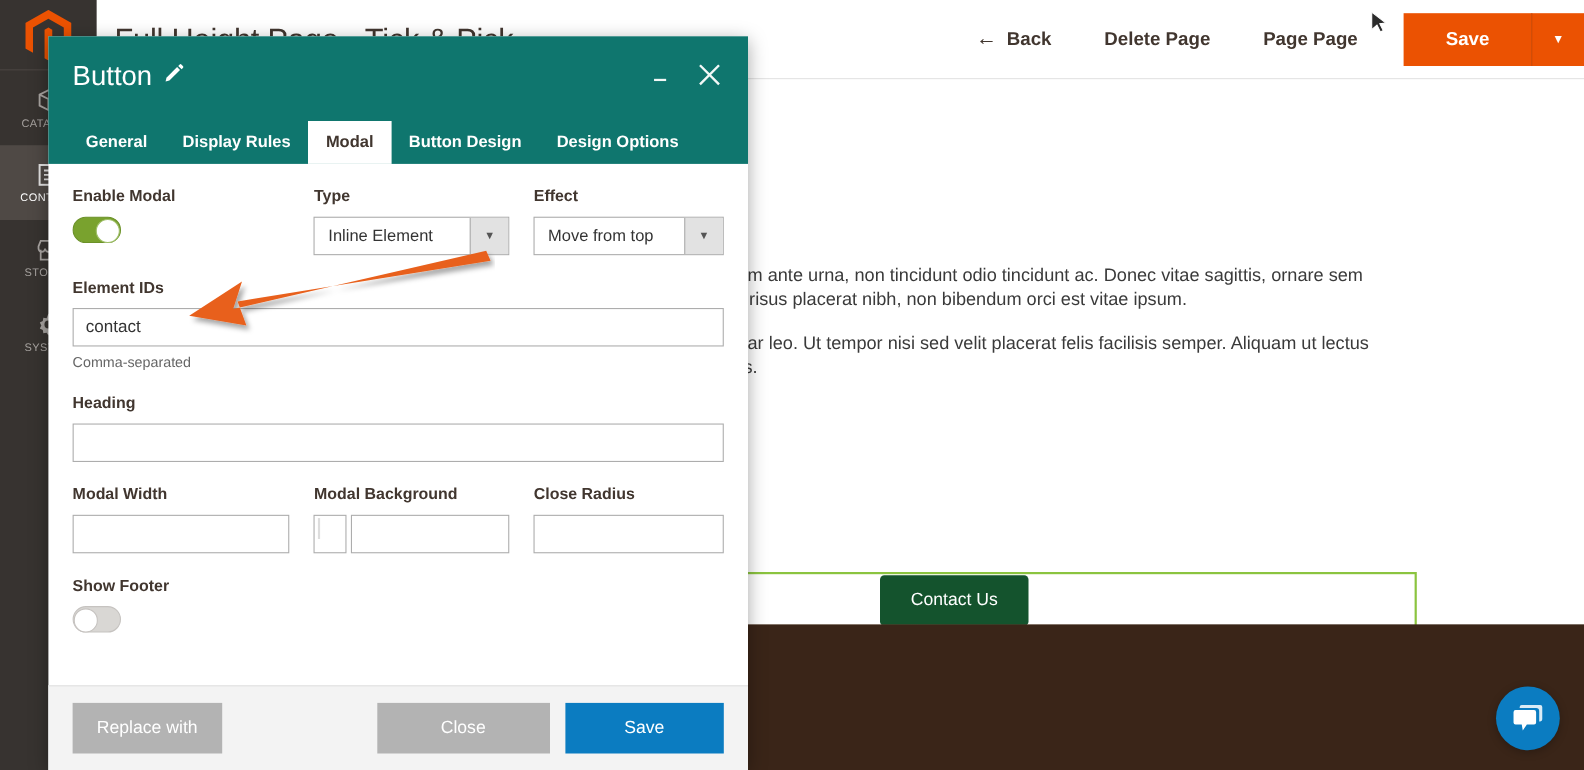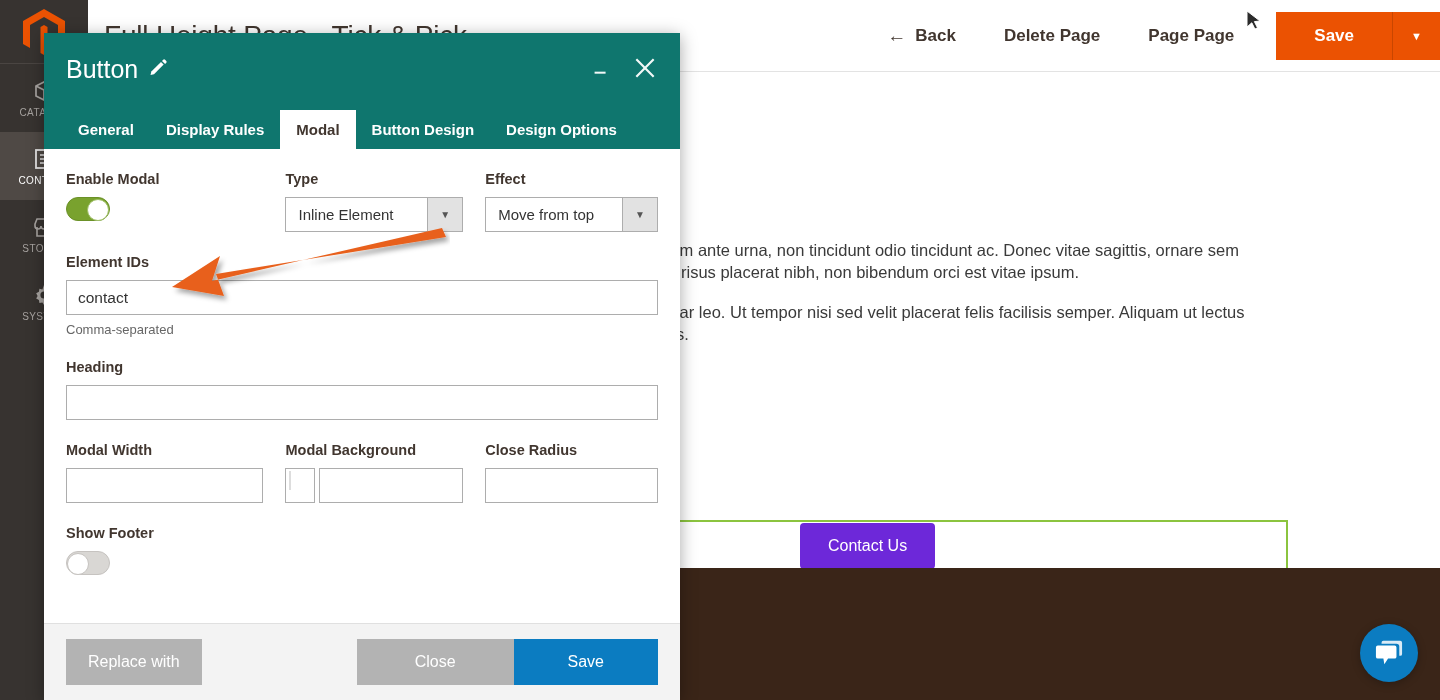--- a/index.html
+++ b/index.html
@@ -83,21 +83,21 @@
     font-size: 16.5px; line-height: 22px; color: #3a3a3a;
     margin-top: 18px; max-width: 1180px;
   }
   .cta-wrap {
     position: absolute; left: -460px; top: 448px; width: 1660px; height: 52px;
     border: 2px solid #8bc43f; background: #fff;
     display: flex; align-items: center;
   }
   .cta-btn {
     margin-left: 1170px;
-    background: #6d28d9; color: #fff; font-size: 16px;
+    background: #14532d; color: #fff; font-size: 16px;
     padding: 14px 28px; border-radius: 4px; cursor: pointer; white-space: nowrap;
   }
   .hero-photo {
     position: absolute; left: 0px; top: 496px; width: 1352px; height: 160px;
     background:
       radial-gradient(ellipse 320px 150px at 22% 10%, #6e4b32 0%, #3a2518 70%),
       radial-gradient(ellipse 420px 180px at 55% 0%, #8a6a4c 0%, #402a1a 70%),
       radial-gradient(ellipse 300px 200px at 40% 90%, #c5ab8a 0%, #4a3522 75%),
       radial-gradient(ellipse 260px 160px at 88% 55%, #6b5238 0%, #2e1f14 75%),
       linear-gradient(160deg, #4a3422 0%, #2b1c11 100%);
@@ -185,21 +185,21 @@
   .dialog-foot {
     flex: 0 0 auto; height: 77px; background: #f3f3f3; border-top: 1px solid #e0e0e0;
     display: flex; align-items: center; padding: 0 22px;
   }
   .btn {
     border: none; border-radius: 0; cursor: pointer; font-size: 16px;
     font-family: "Liberation Sans", sans-serif;
   }
   .btn-grey { background: #b3b3b3; color: #ffffff; padding: 14px 22px; }
   .btn-blue { background: #0b7cc1; color: #ffffff; padding: 14px 40px; }
-  .foot-right { margin-left: auto; display: flex; }
+  .foot-right { margin-left: auto; display: flex; gap: 14px; }
 
   
   .anno-arrow { position: absolute; left: 150px; top: 225px; z-index: 20; pointer-events: none; }
 
   
   .chat-bubble {
     position: absolute; right: 22px; bottom: 18px; width: 58px; height: 58px;
     border-radius: 50%; background: #0b7cc1; z-index: 15;
     display: flex; align-items: center; justify-content: center;
     box-shadow: 0 2px 8px rgba(0,0,0,.25); cursor: pointer;

